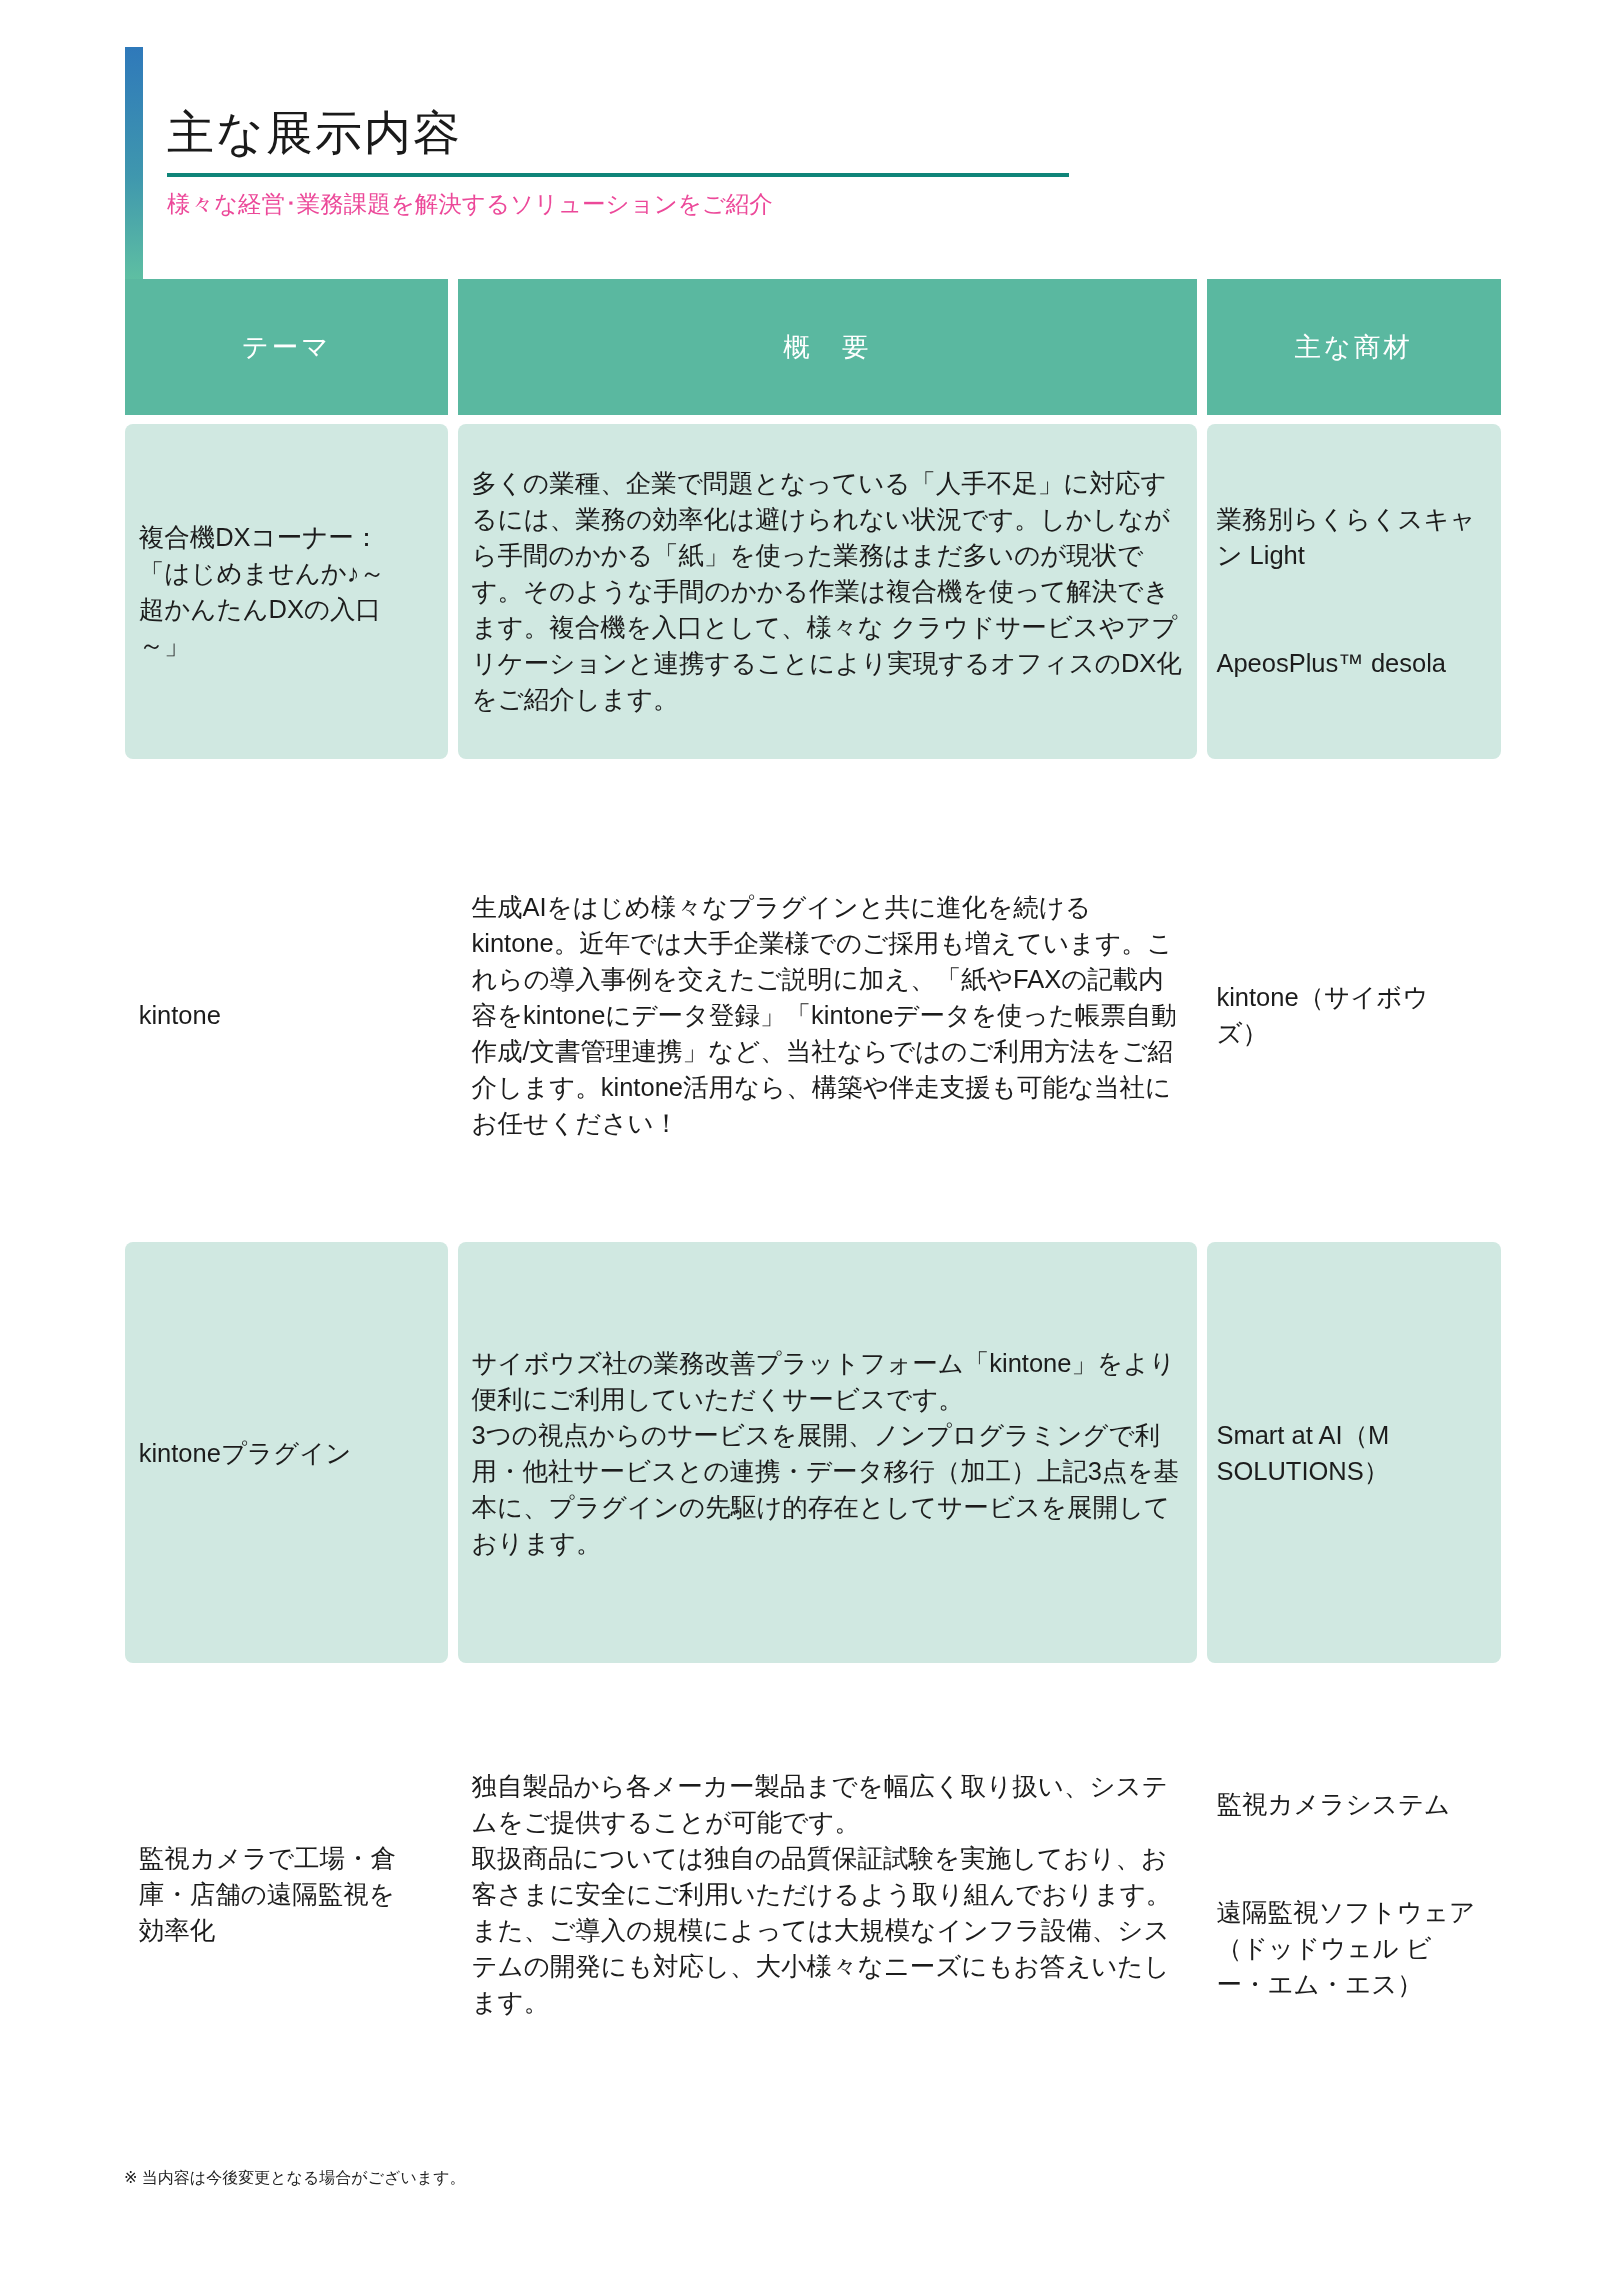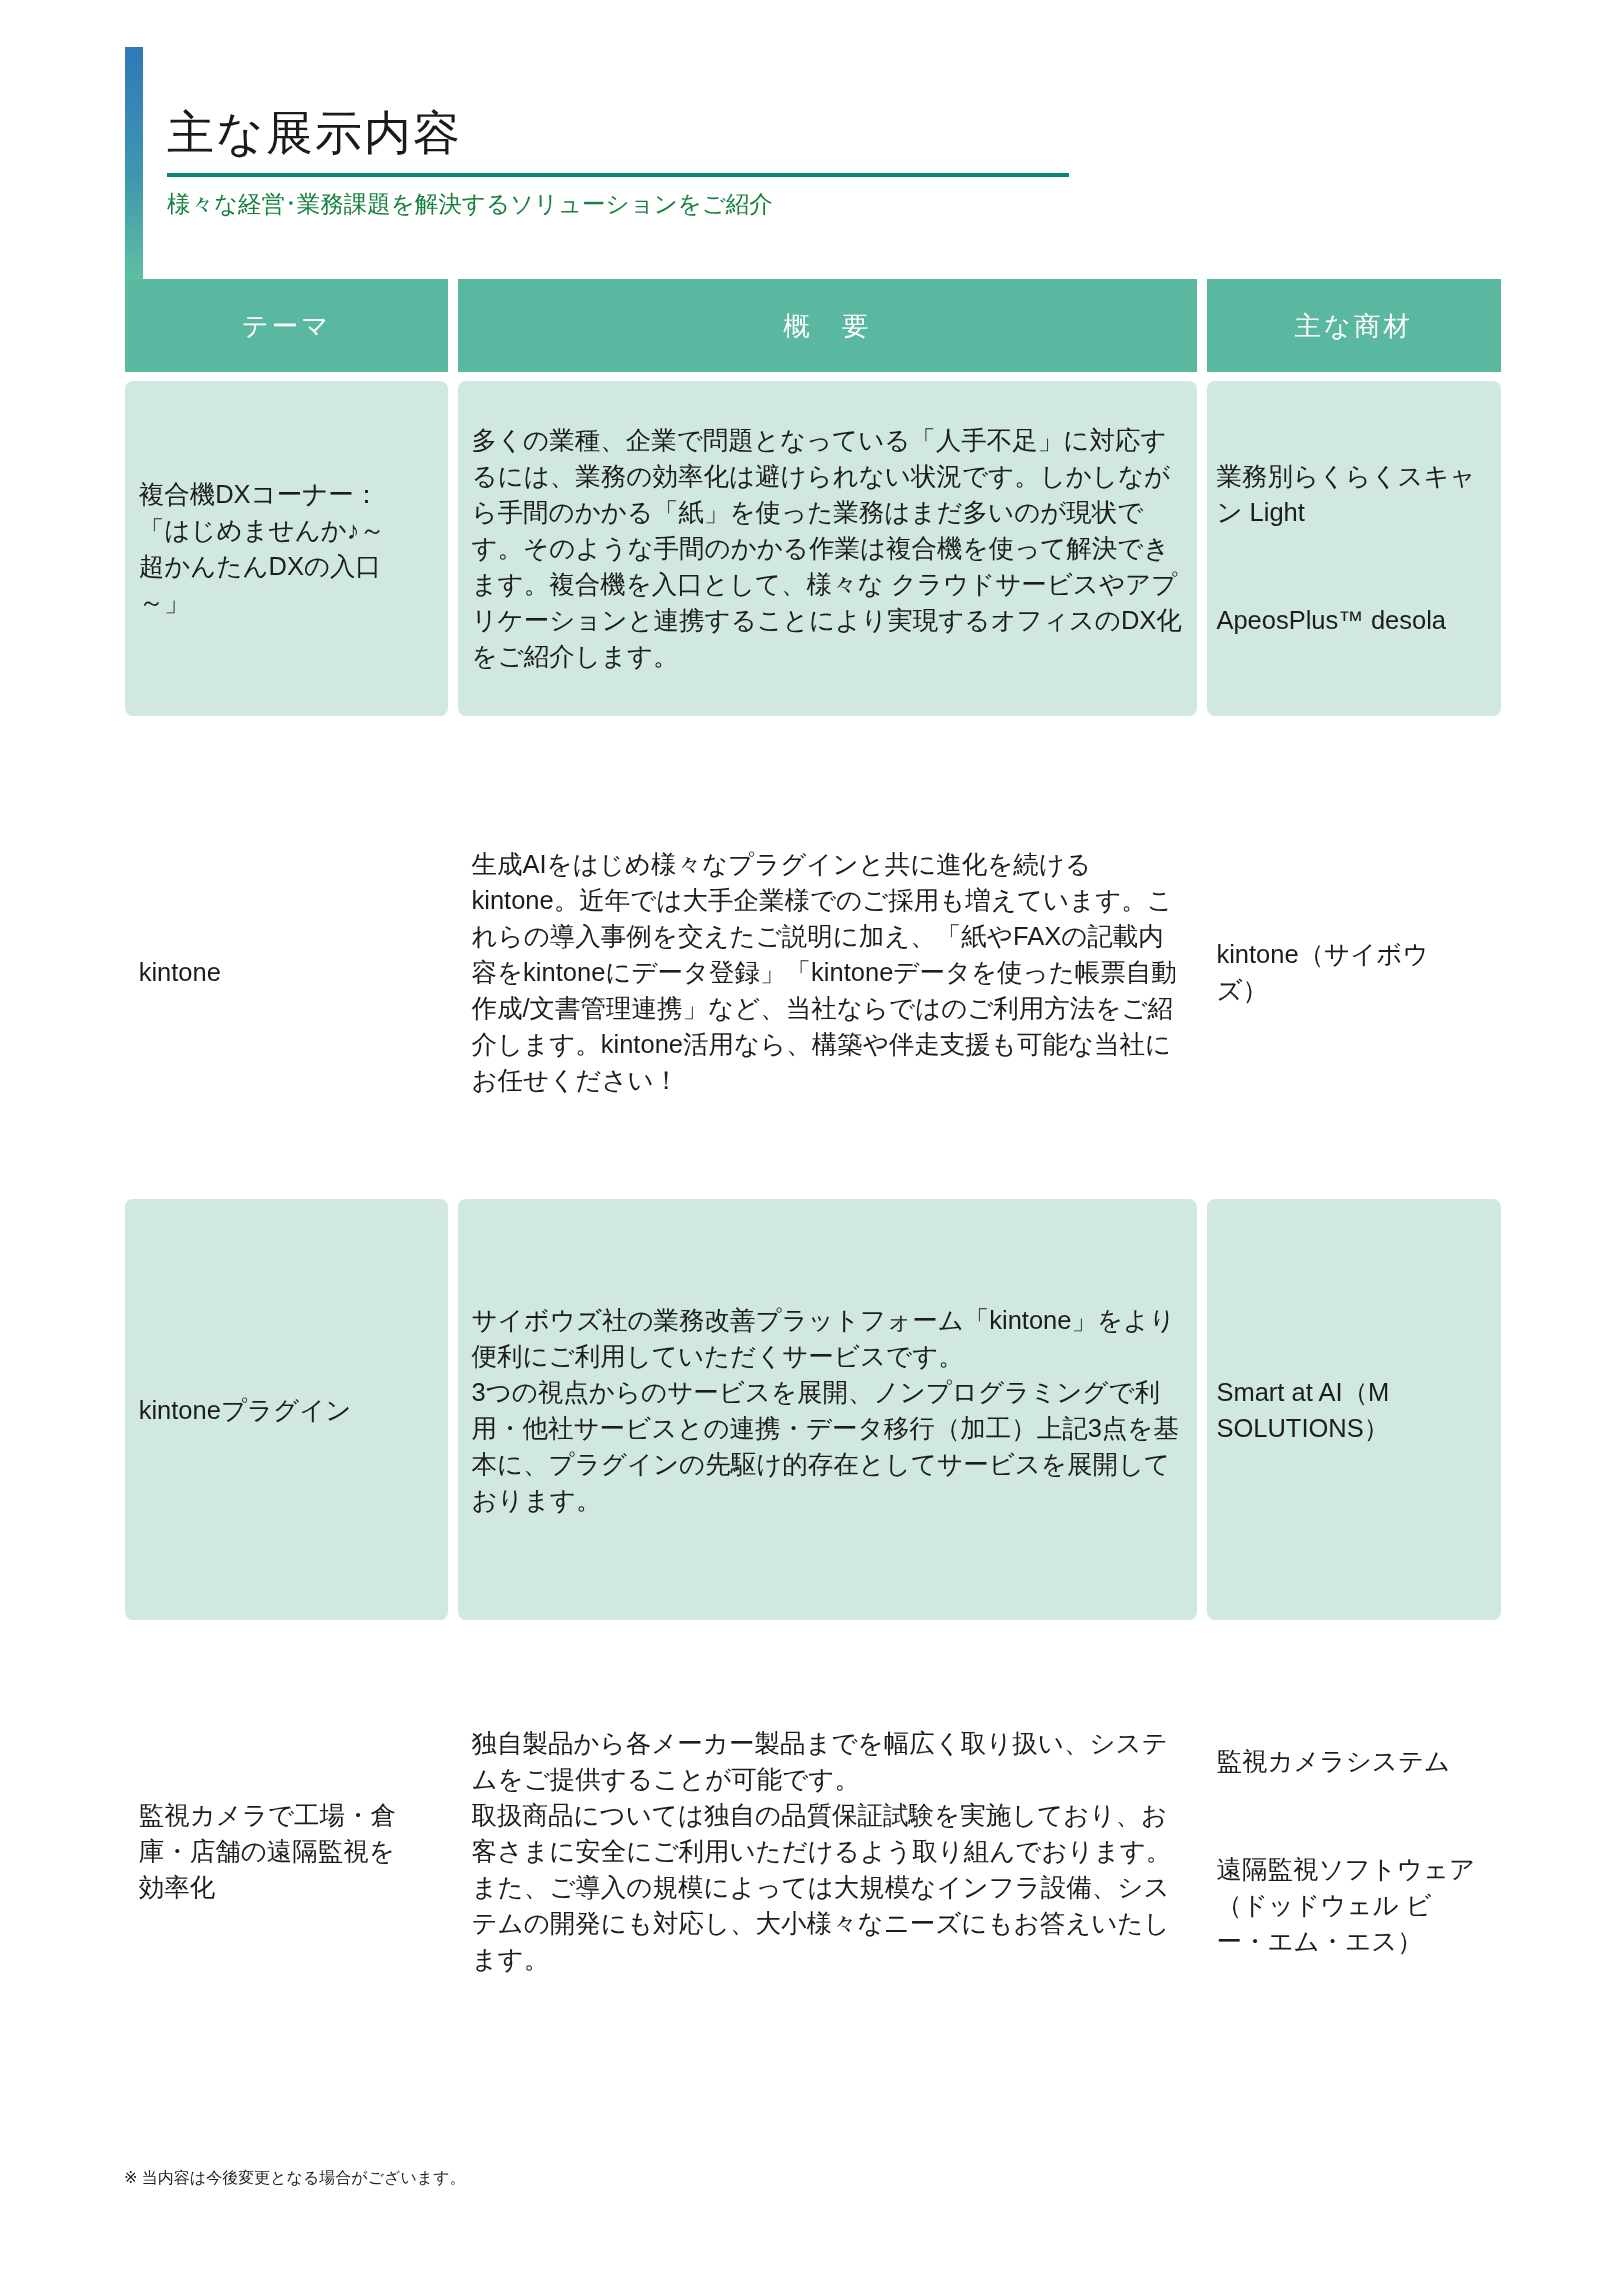--- a/index.html
+++ b/index.html
@@ -19,31 +19,31 @@
     position:absolute;left:167px;top:102px;margin:0;
     font-size:47px;font-weight:400;letter-spacing:2px;color:#1a1a1a;
     white-space:nowrap;
   }
   .title-rule{
     position:absolute;left:167px;top:173px;width:902px;height:3.9px;
     background:#0f8579;
   }
   .page-subtitle{
     position:absolute;left:167px;top:188px;margin:0;
-    font-size:23.5px;color:#15803d;white-space:nowrap;
+    font-size:23.5px;color:#ec4899;white-space:nowrap;
   }
   .exhibit-table{
     position:absolute;left:125px;top:279px;width:1376px;
   }
   .trow{
     display:grid;
     grid-template-columns:323px 739px 294px;
     column-gap:9.8px;
   }
-  .thead{height:93px;}
+  .thead{height:136px;}
   .th{
     background:#5ab8a0;color:#ffffff;
     display:flex;align-items:center;justify-content:center;
     font-size:26.5px;letter-spacing:2.9px;
   }
   .td{
     display:flex;align-items:center;
   }
   .row-shaded .td{background:#d0e8e1;border-radius:8px;}
   .row-plain .td{background:transparent;}

